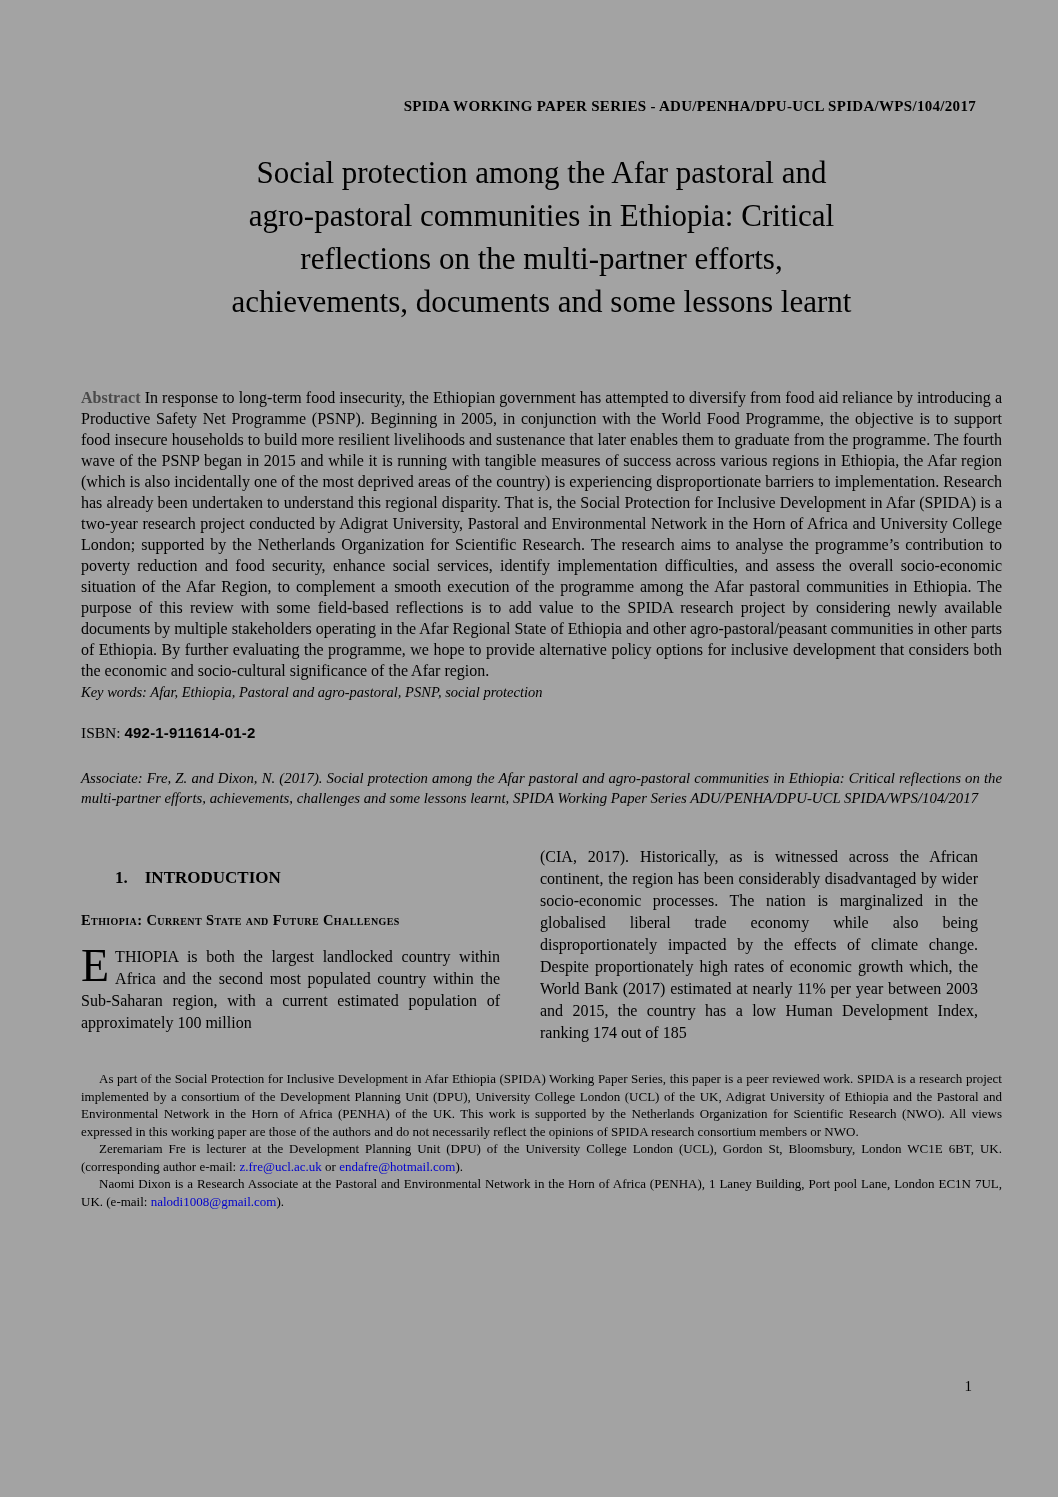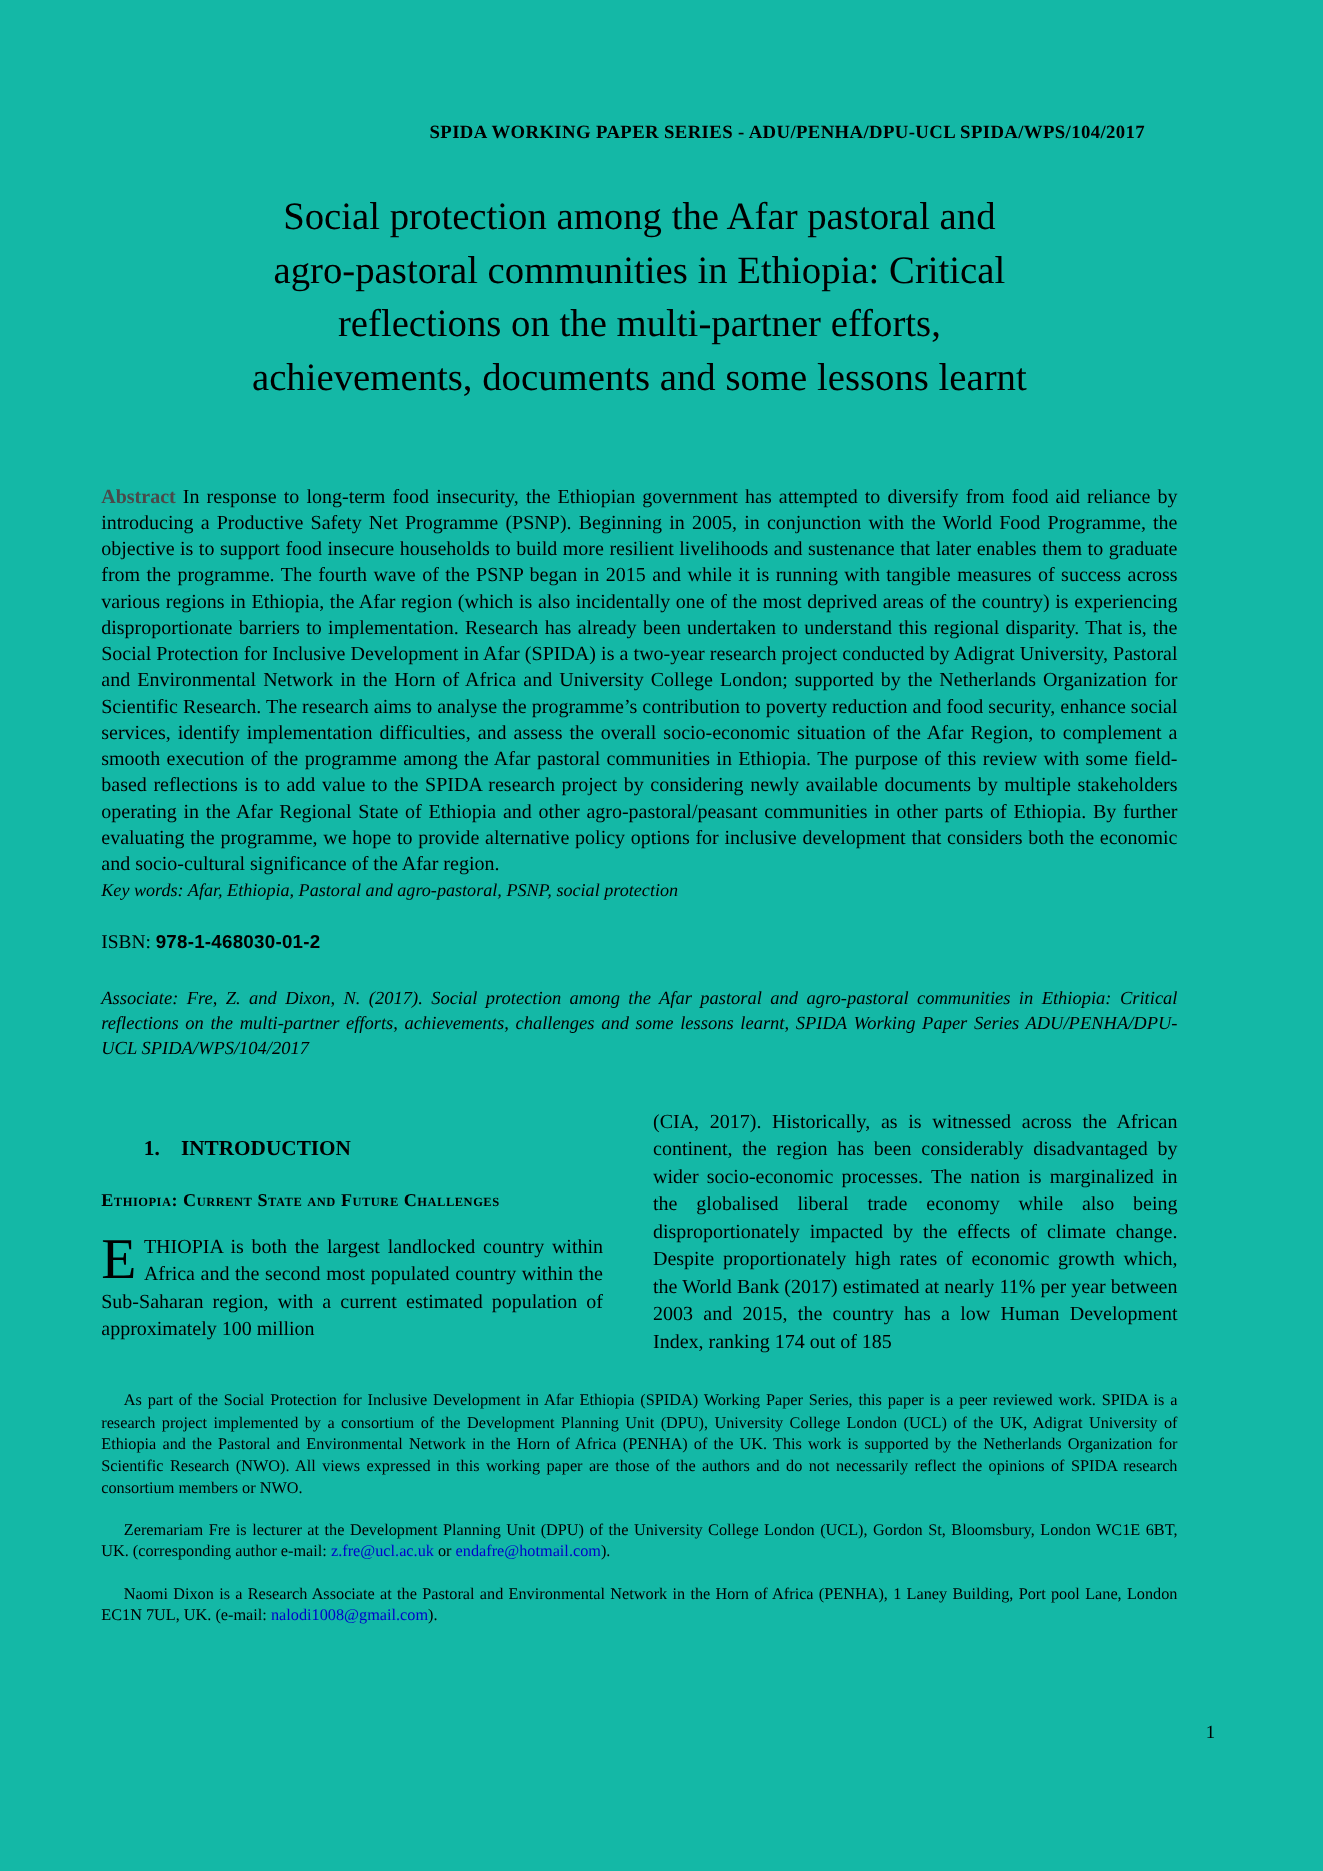--- a/index.html
+++ b/index.html
@@ -2,24 +2,24 @@
 <html><head>
 <meta charset="utf-8">
 <style>
   * { margin: 0; padding: 0; box-sizing: border-box; }
   html, body { background: #888; }
   .page {
     position: relative;
     width: 1058px;
     height: 1497px;
     margin: 0 auto;
-    background: #14b8a6;
+    background: #a3a3a3;
     color: #000;
     font-family: "Liberation Serif", serif;
-    padding: 98px 116px 0 81px;
+    padding: 98px 56px 0 81px;
     overflow: hidden;
   }
   .running-head {
     text-align: right;
     font-size: 15px;
     font-weight: bold;
     letter-spacing: 0.3px;
     padding-right: 26px;
   }
   .paper-title {
@@ -90,21 +90,21 @@
     padding-right: 6px;
     padding-top: 1px;
   }
   .col-right .body-par { margin-top: 16px; line-height: 22px; }
   .footnotes {
     margin-top: 26px;
     font-size: 13px;
     line-height: 17.5px;
     text-align: justify;
   }
-  .footnotes p { text-indent: 18px; margin-top: 16px; }
+  .footnotes p { text-indent: 18px; }
   .email-link { color: #0000cc; cursor: pointer; }
   .page-number {
     position: absolute;
     right: 86px;
     bottom: 102px;
     font-size: 15px;
   }
 </style>
 </head>
 <body>
@@ -118,21 +118,21 @@
     <div>agro-pastoral communities in Ethiopia: Critical</div>
     <div>reflections on the multi-partner efforts,</div>
     <div>achievements, documents and some lessons learnt</div>
   </div>
 
 
   <div class="abstract"><span class="abstract-label">Abstract</span><span> In response to long-term food insecurity, the Ethiopian government has attempted to diversify from food aid reliance by introducing a Productive Safety Net Programme (PSNP). Beginning in 2005, in conjunction with the World Food Programme, the objective is to support food insecure households to build more resilient livelihoods and sustenance that later enables them to graduate from the programme. The fourth wave of the PSNP began in 2015 and while it is running with tangible measures of success across various regions in Ethiopia, the Afar region (which is also incidentally one of the most deprived areas of the country) is experiencing disproportionate barriers to implementation. Research has already been undertaken to understand this regional disparity. That is, the Social Protection for Inclusive Development in Afar (SPIDA) is a two-year research project conducted by Adigrat University, Pastoral and Environmental Network in the Horn of Africa and University College London; supported by the Netherlands Organization for Scientific Research. The research aims to analyse the programme’s contribution to poverty reduction and food security, enhance social services, identify implementation difficulties, and assess the overall socio-economic situation of the Afar Region, to complement a smooth execution of the programme among the Afar pastoral communities in Ethiopia. The purpose of this review with some field-based reflections is to add value to the SPIDA research project by considering newly available documents by multiple stakeholders operating in the Afar Regional State of Ethiopia and other agro-pastoral/peasant communities in other parts of Ethiopia. By further evaluating the programme, we hope to provide alternative policy options for inclusive development that considers both the economic and socio-cultural significance of the Afar region.</span></div>
 
   <div class="keywords">Key words: Afar, Ethiopia, Pastoral and agro-pastoral, PSNP, social protection</div>
 
-  <div class="isbn-line"><span>ISBN: </span><span class="isbn-value">978-1-468030-01-2</span></div>
+  <div class="isbn-line"><span>ISBN: </span><span class="isbn-value">492-1-911614-01-2</span></div>
 
   <div class="citation"><span>Associate:</span><span> Fre, Z. and Dixon, N. (2017). Social protection among the Afar pastoral and agro-pastoral communities in Ethiopia: Critical reflections on the multi-partner efforts, achievements, challenges and some lessons learnt, SPIDA Working Paper Series ADU/PENHA/DPU-UCL SPIDA/WPS/104/2017</span></div>
 
   <div class="columns">
     <div class="col-left">
       <div class="section-heading"><span class="section-number">1.</span><span>INTRODUCTION</span></div>
       <div class="subsection-heading">Ethiopia: Current State and Future Challenges</div>
       <div class="body-par"><span class="dropcap">E</span><span>THIOPIA is both the largest landlocked country within Africa and the second most populated country within the Sub-Saharan region, with a current estimated population of approximately 100 million</span></div>
     </div>
     <div class="col-right">

